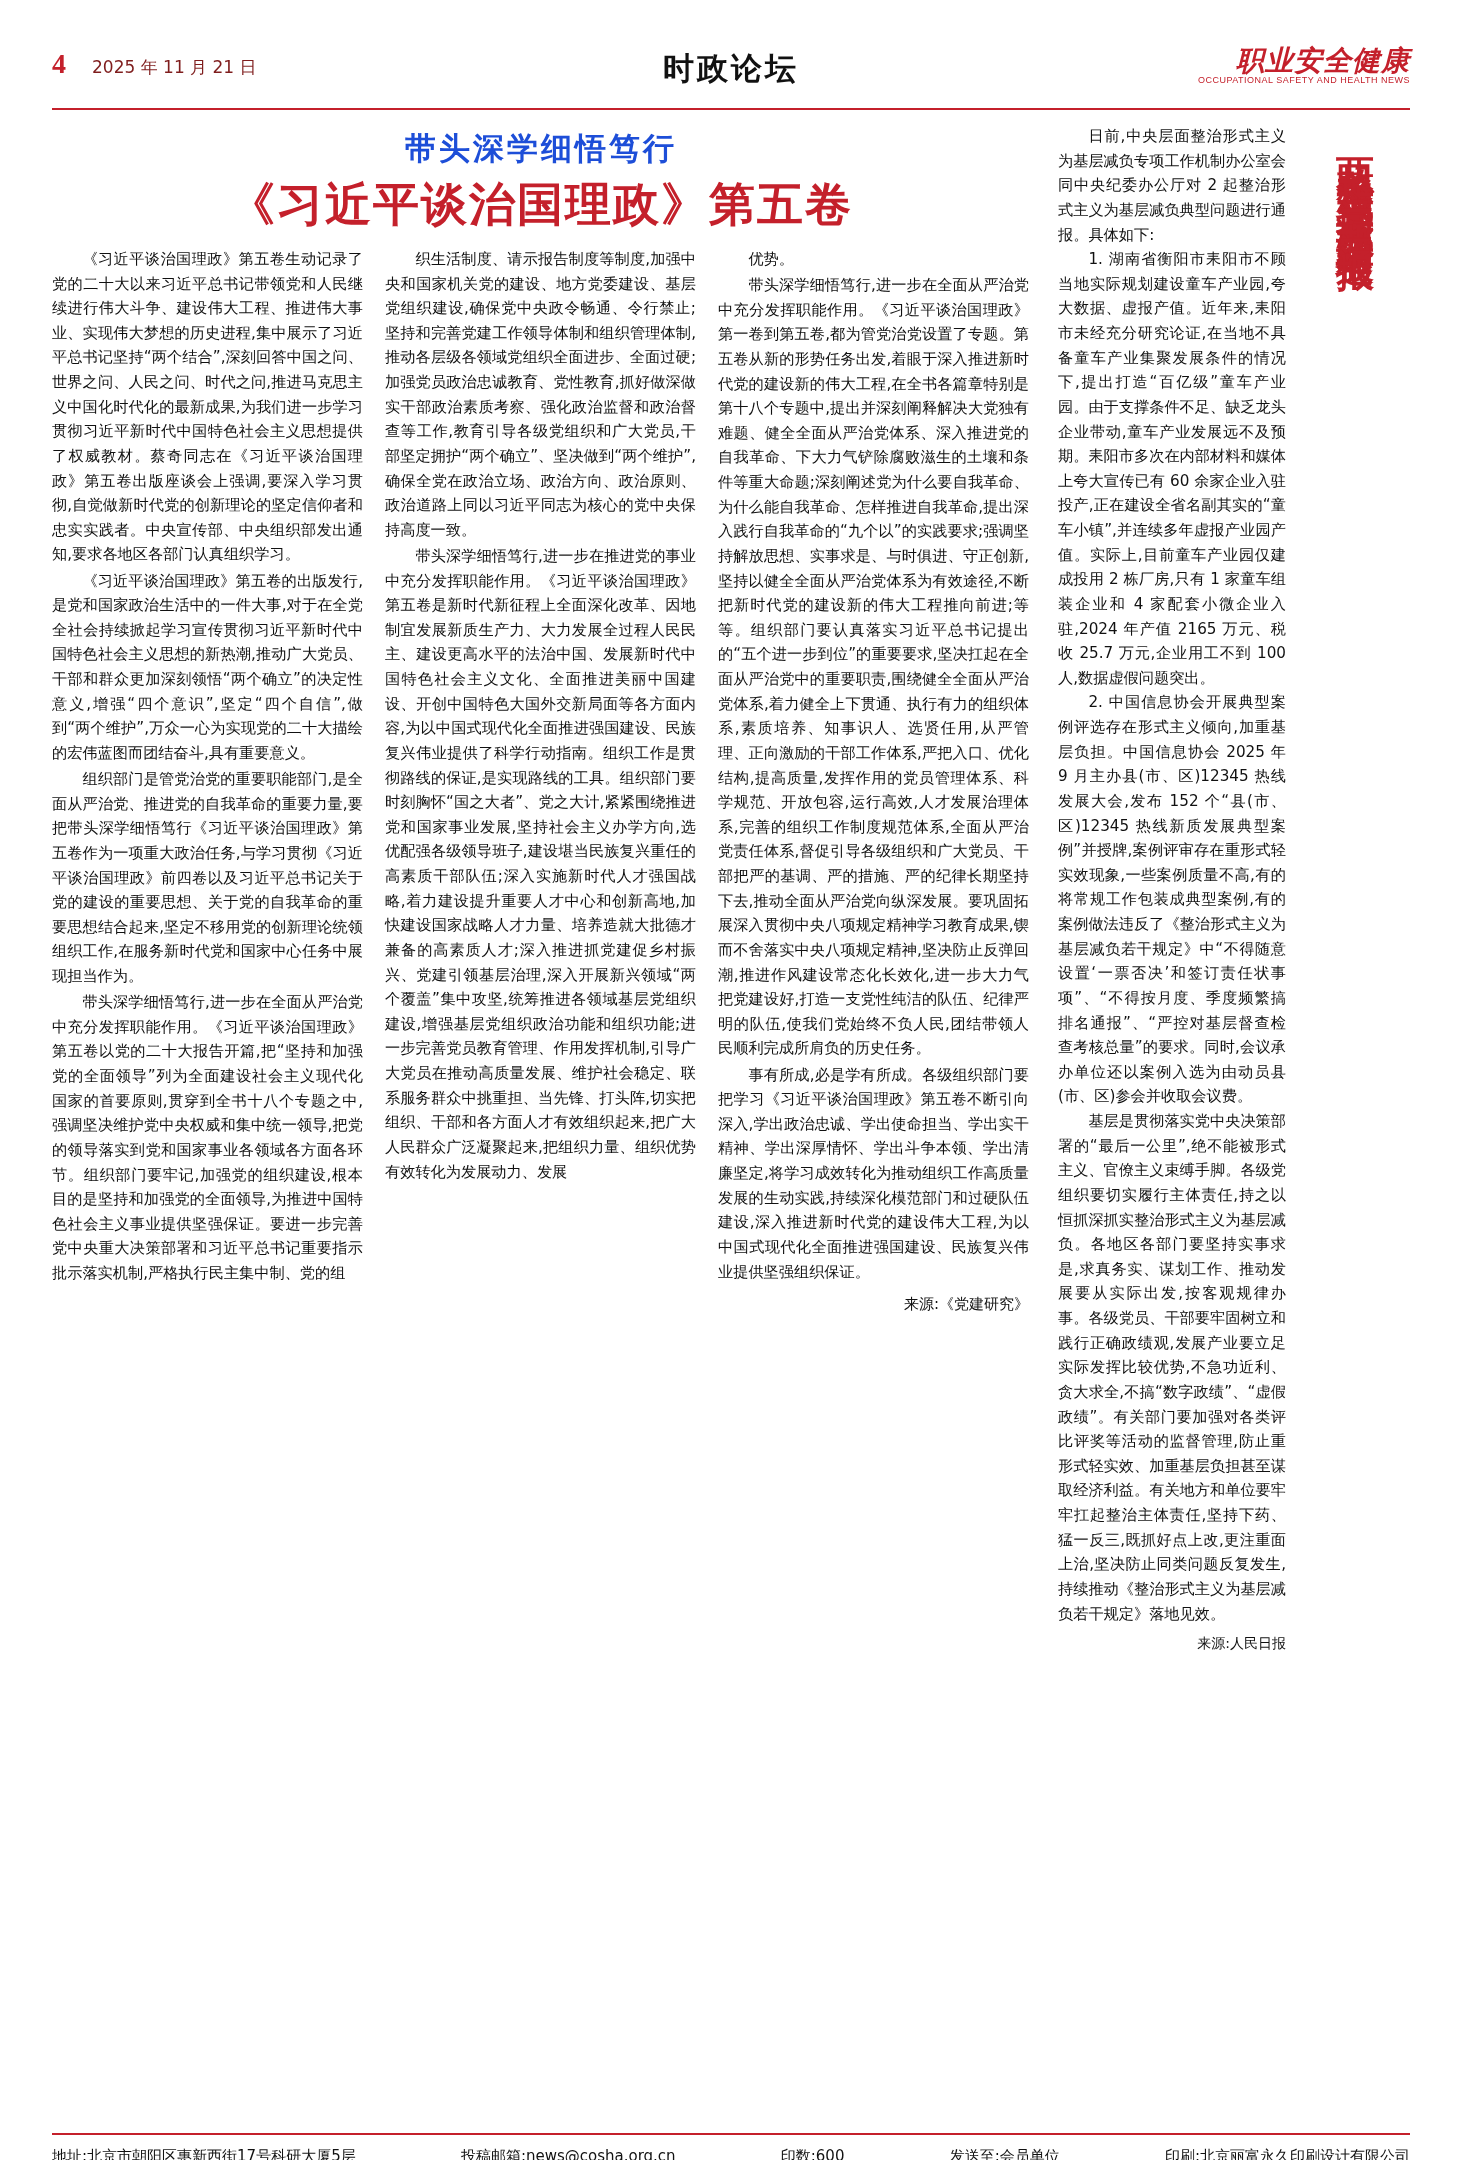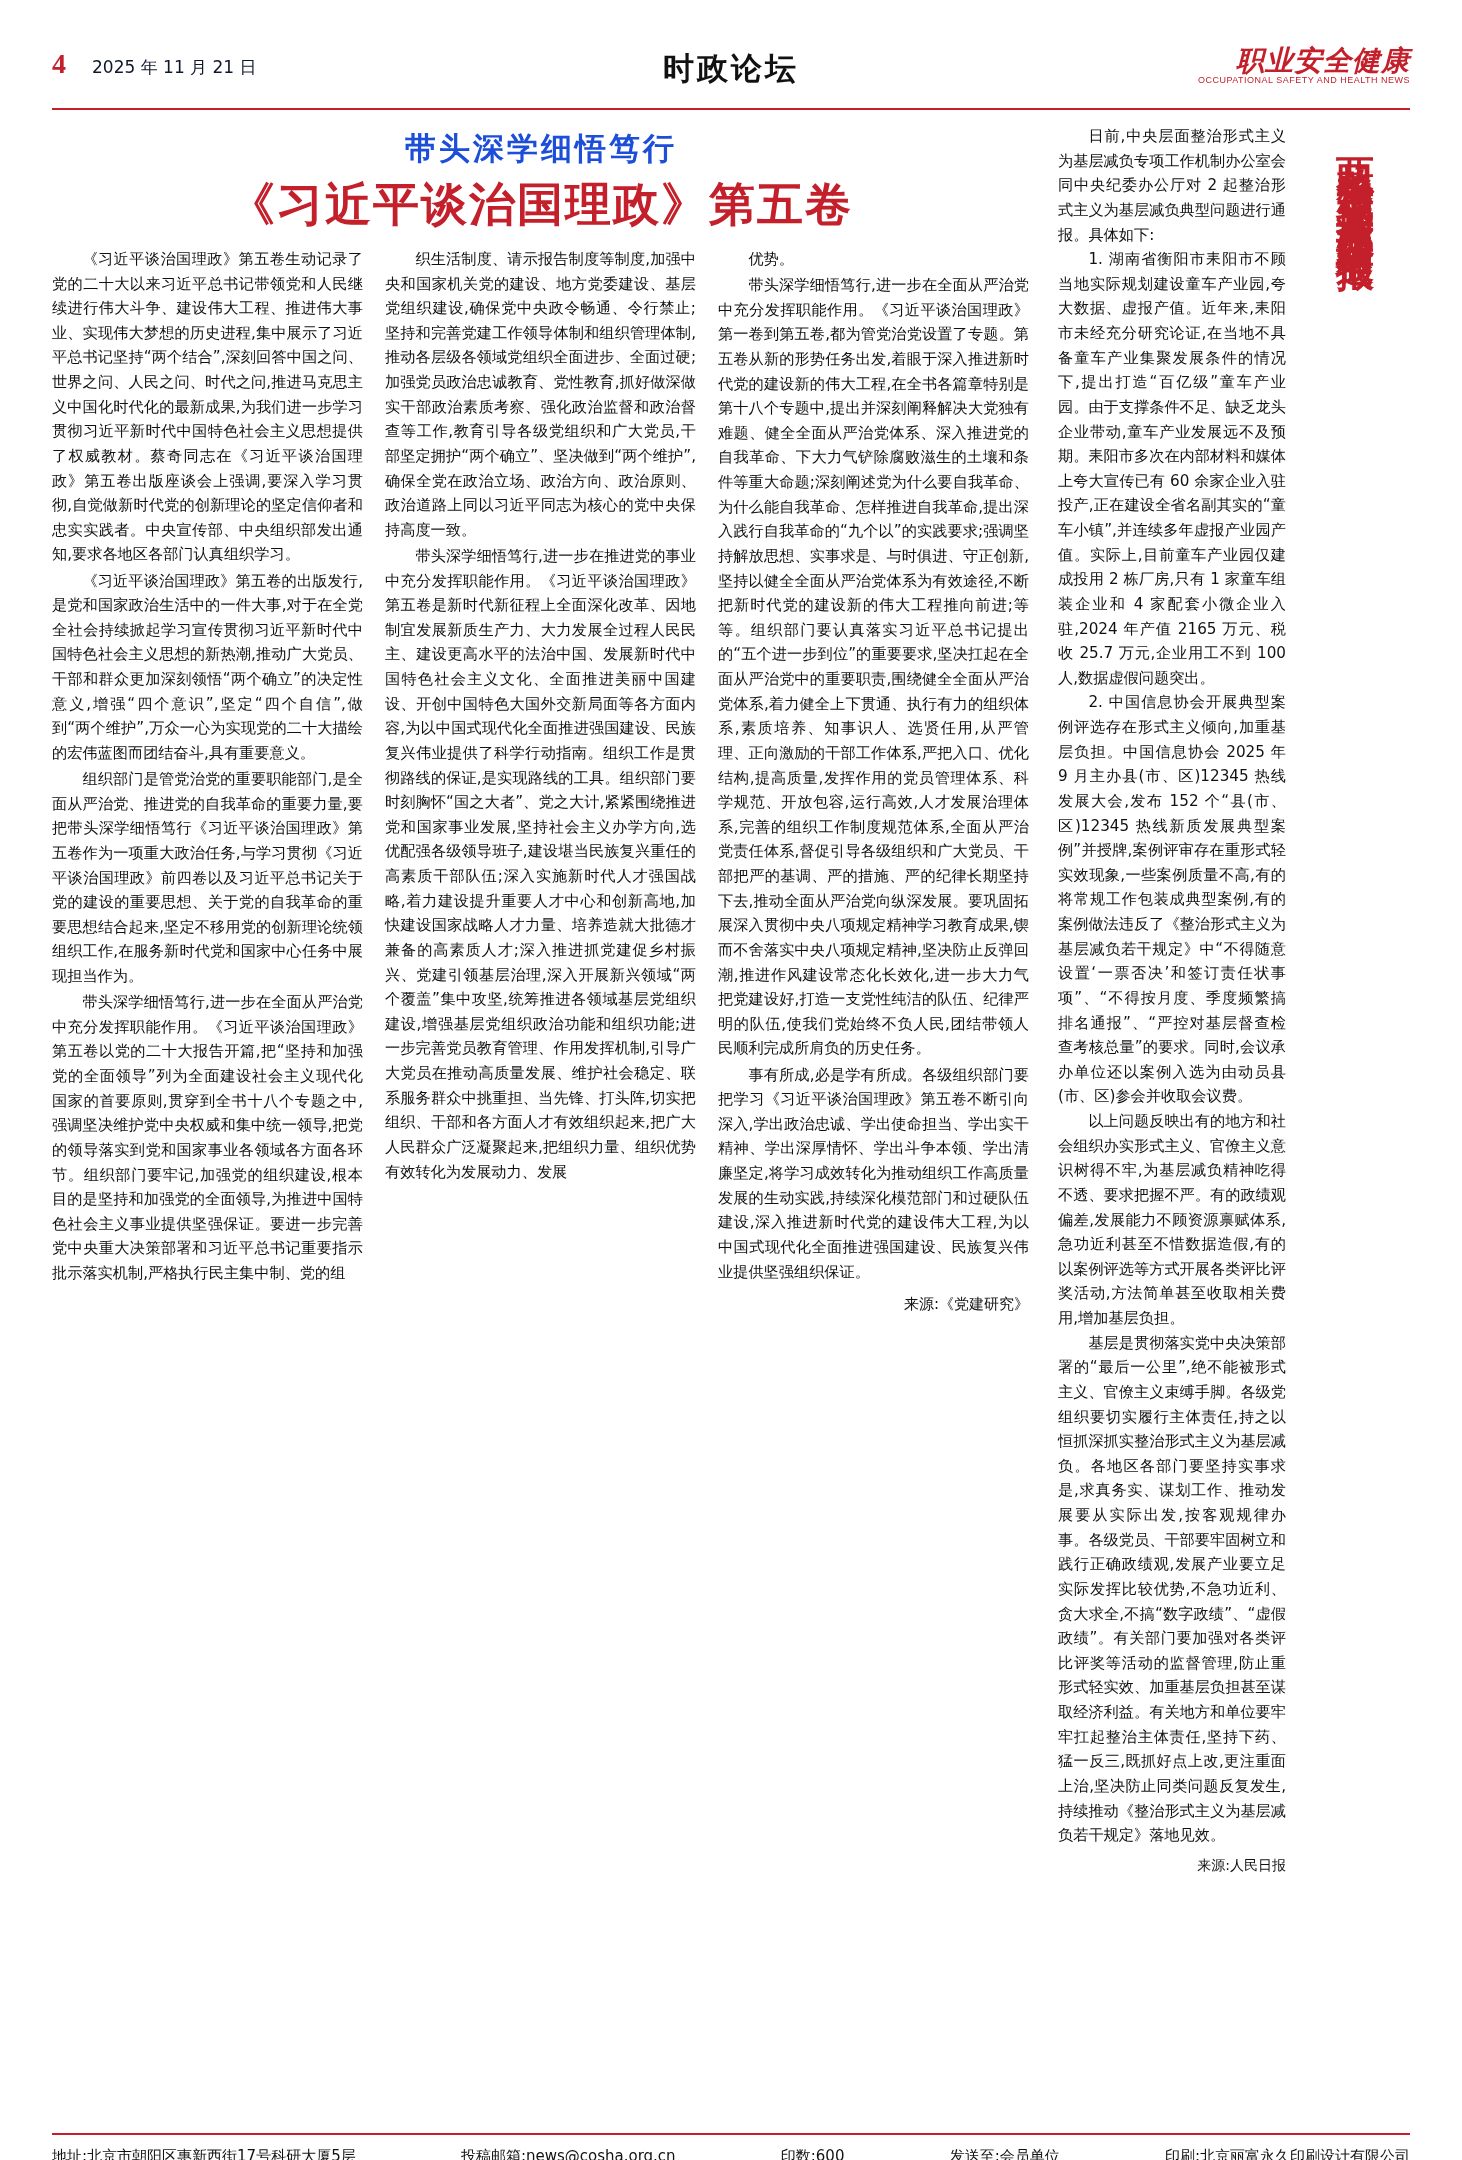--- a/index.html
+++ b/index.html
@@ -34,21 +34,21 @@
     font-size: 28px;
     font-weight: bold;
     color: #c4202b;
     line-height: 1;
     margin-right: 26px;
     padding-top: 6px;
   }
   .issue-date {
     font-family: "DejaVu Sans", sans-serif;
     font-size: 17px;
-    color: #0f172a;
+    color: #7f1d1d;
     padding-top: 12px;
     text-align: right;
   }
   .mast-center {
     position: absolute;
     left: 0; right: 0;
     top: 4px;
     text-align: center;
     font-family: "DejaVu Sans", sans-serif;
     font-size: 31px;
@@ -228,21 +228,20 @@
           <div class="source-line">来源:《党建研究》</div>
         </div>
       </div>
     </div>
 
     <div class="right-block">
       <div class="right-text">
         <p>日前,中央层面整治形式主义为基层减负专项工作机制办公室会同中央纪委办公厅对 2 起整治形式主义为基层减负典型问题进行通报。具体如下:</p>
         <p>1. 湖南省衡阳市耒阳市不顾当地实际规划建设童车产业园,夸大数据、虚报产值。近年来,耒阳市未经充分研究论证,在当地不具备童车产业集聚发展条件的情况下,提出打造“百亿级”童车产业园。由于支撑条件不足、缺乏龙头企业带动,童车产业发展远不及预期。耒阳市多次在内部材料和媒体上夸大宣传已有 60 余家企业入驻投产,正在建设全省名副其实的“童车小镇”,并连续多年虚报产业园产值。实际上,目前童车产业园仅建成投用 2 栋厂房,只有 1 家童车组装企业和 4 家配套小微企业入驻,2024 年产值 2165 万元、税收 25.7 万元,企业用工不到 100 人,数据虚假问题突出。</p>
         <p>2. 中国信息协会开展典型案例评选存在形式主义倾向,加重基层负担。中国信息协会 2025 年 9 月主办县(市、区)12345 热线发展大会,发布 152 个“县(市、区)12345 热线新质发展典型案例”并授牌,案例评审存在重形式轻实效现象,一些案例质量不高,有的将常规工作包装成典型案例,有的案例做法违反了《整治形式主义为基层减负若干规定》中“不得随意设置‘一票否决’和签订责任状事项”、“不得按月度、季度频繁搞排名通报”、“严控对基层督查检查考核总量”的要求。同时,会议承办单位还以案例入选为由动员县(市、区)参会并收取会议费。</p>
-        <p>以上问题反映出有的地方和社会组织办实形式主义、官僚主义意识树得不牢,为基层减负精神吃得不透、要求把握不严。有的政绩观偏差,发展能力不顾资源禀赋体系,急功近利甚至不惜数据造假,有的以案例评选等方式开展各类评比评奖活动,方法简单甚至收取相关费用,增加基层负担。</p>
         <p>基层是贯彻落实党中央决策部署的“最后一公里”,绝不能被形式主义、官僚主义束缚手脚。各级党组织要切实履行主体责任,持之以恒抓深抓实整治形式主义为基层减负。各地区各部门要坚持实事求是,求真务实、谋划工作、推动发展要从实际出发,按客观规律办事。各级党员、干部要牢固树立和践行正确政绩观,发展产业要立足实际发挥比较优势,不急功近利、贪大求全,不搞“数字政绩”、“虚假政绩”。有关部门要加强对各类评比评奖等活动的监督管理,防止重形式轻实效、加重基层负担甚至谋取经济利益。有关地方和单位要牢牢扛起整治主体责任,坚持下药、猛一反三,既抓好点上改,更注重面上治,坚决防止同类问题反复发生,持续推动《整治形式主义为基层减负若干规定》落地见效。</p>
         <div class="right-source">来源:人民日报</div>
       </div>
       <div class="vtitle">两起整治形式主义为基层减负典型问题被通报</div>
     </div>
   </div>
 
   <div class="footer">
     <span>地址:北京市朝阳区惠新西街17号科研大厦5层</span>
     <span>投稿邮箱:news@cosha.org.cn</span>

